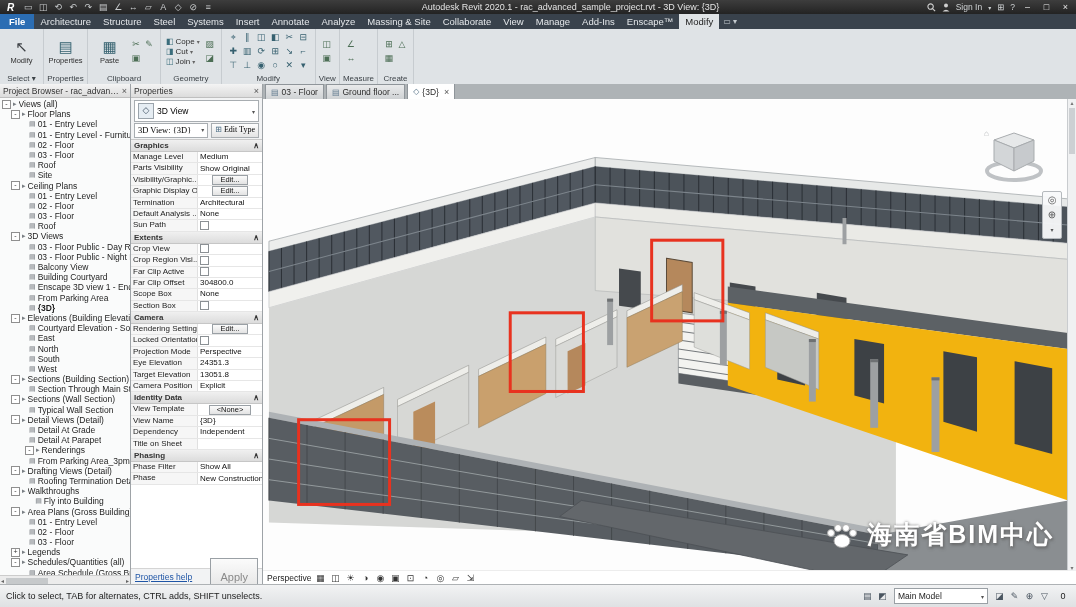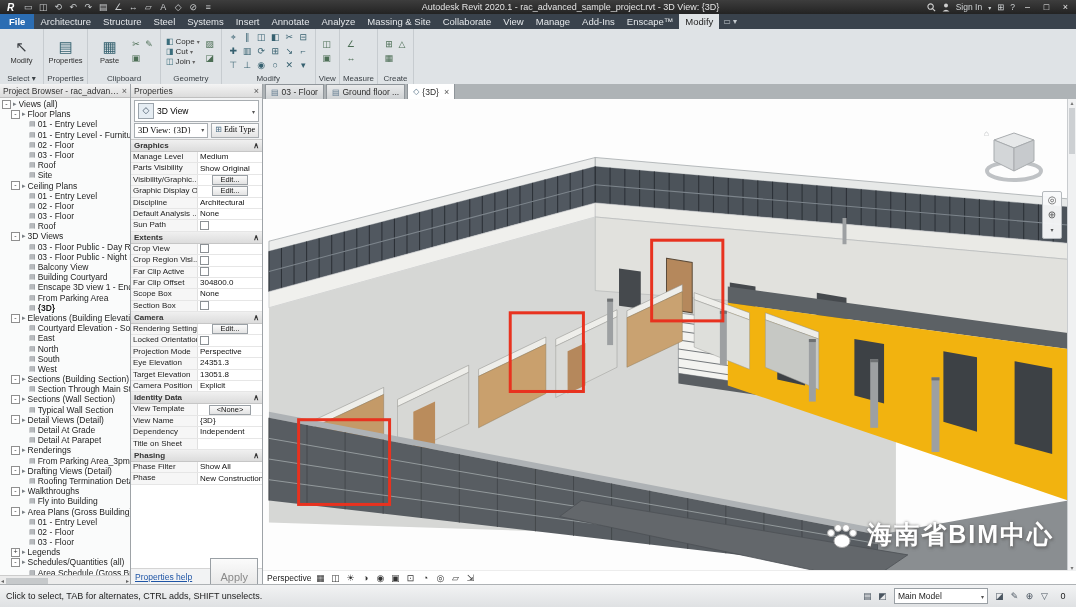--- a/index.html
+++ b/index.html
@@ -479,21 +479,21 @@
         <div class="trow" style="padding-left: 20px;">
           <span class="twist none"></span>
           <span class="ticon">▤</span>
           <span class="tlabel">Detail At Grade</span>
         </div>
         <div class="trow" style="padding-left: 20px;">
           <span class="twist none"></span>
           <span class="ticon">▤</span>
           <span class="tlabel">Detail At Parapet</span>
         </div>
-        <div class="trow" style="padding-left: 11px;">
+        <div class="trow" style="padding-left: 25px;">
           <span class="twist">-</span>
           <span class="ticon">▸</span>
           <span class="tlabel">Renderings</span>
         </div>
         <div class="trow" style="padding-left: 20px;">
           <span class="twist none"></span>
           <span class="ticon">▤</span>
           <span class="tlabel">From Parking Area_3pm</span>
         </div>
         <div class="trow" style="padding-left: 11px;">
@@ -504,21 +504,21 @@
         <div class="trow" style="padding-left: 20px;">
           <span class="twist none"></span>
           <span class="ticon">▤</span>
           <span class="tlabel">Roofing Termination Detail</span>
         </div>
         <div class="trow" style="padding-left: 11px;">
           <span class="twist">-</span>
           <span class="ticon">▸</span>
           <span class="tlabel">Walkthroughs</span>
         </div>
-        <div class="trow" style="padding-left: 20px;">
+        <div class="trow" style=" justify-content: center;">
           <span class="twist none"></span>
           <span class="ticon">▤</span>
           <span class="tlabel">Fly into Building</span>
         </div>
         <div class="trow" style="padding-left: 11px;">
           <span class="twist">-</span>
           <span class="ticon">▸</span>
           <span class="tlabel">Area Plans (Gross Building)</span>
         </div>
         <div class="trow" style="padding-left: 20px;">
@@ -603,21 +603,21 @@
             <span class="editbtn">Edit...</span>
           </div>
         </div>
         <div class="prow">
           <div class="plab">Graphic Display O...</div>
           <div class="pval">
             <span class="editbtn">Edit...</span>
           </div>
         </div>
         <div class="prow">
-          <div class="plab">Discipline</div>
+          <div class="plab">Termination</div>
           <div class="pval">
             <span>Architectural</span>
           </div>
         </div>
         <div class="prow">
           <div class="plab">Default Analysis ...</div>
           <div class="pval">
             <span>None</span>
           </div>
         </div>

